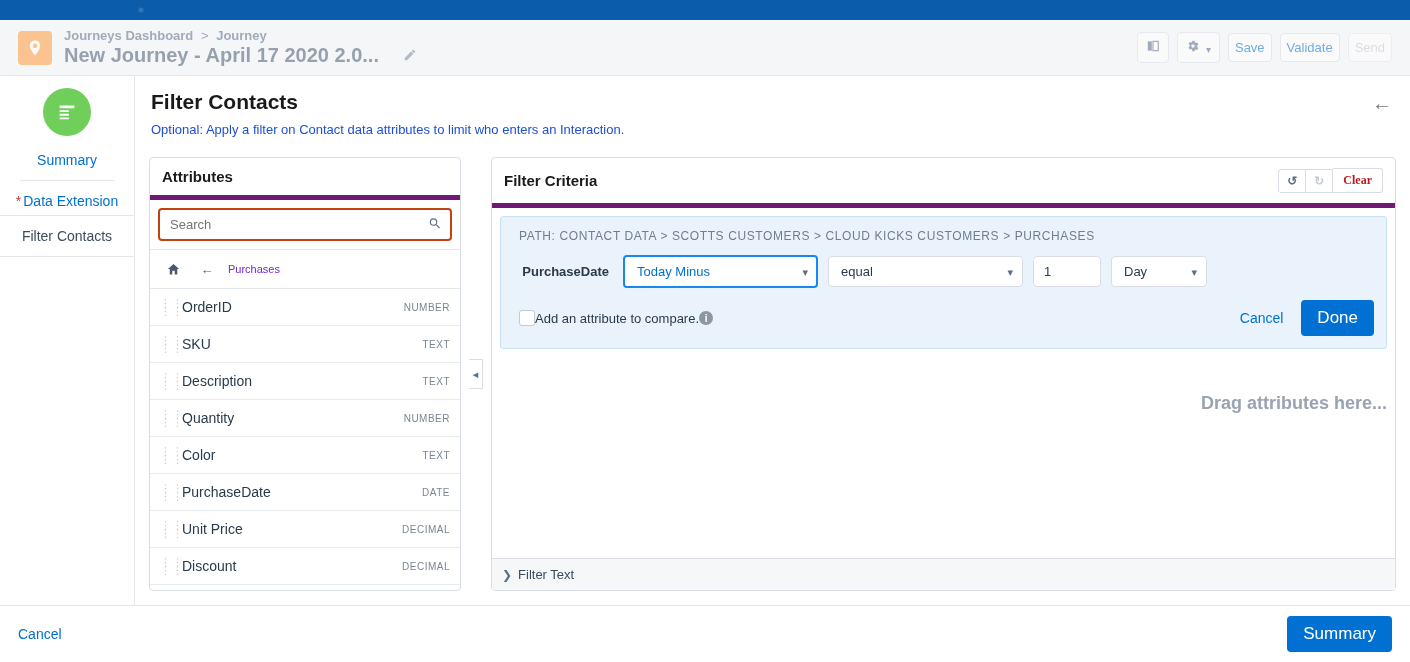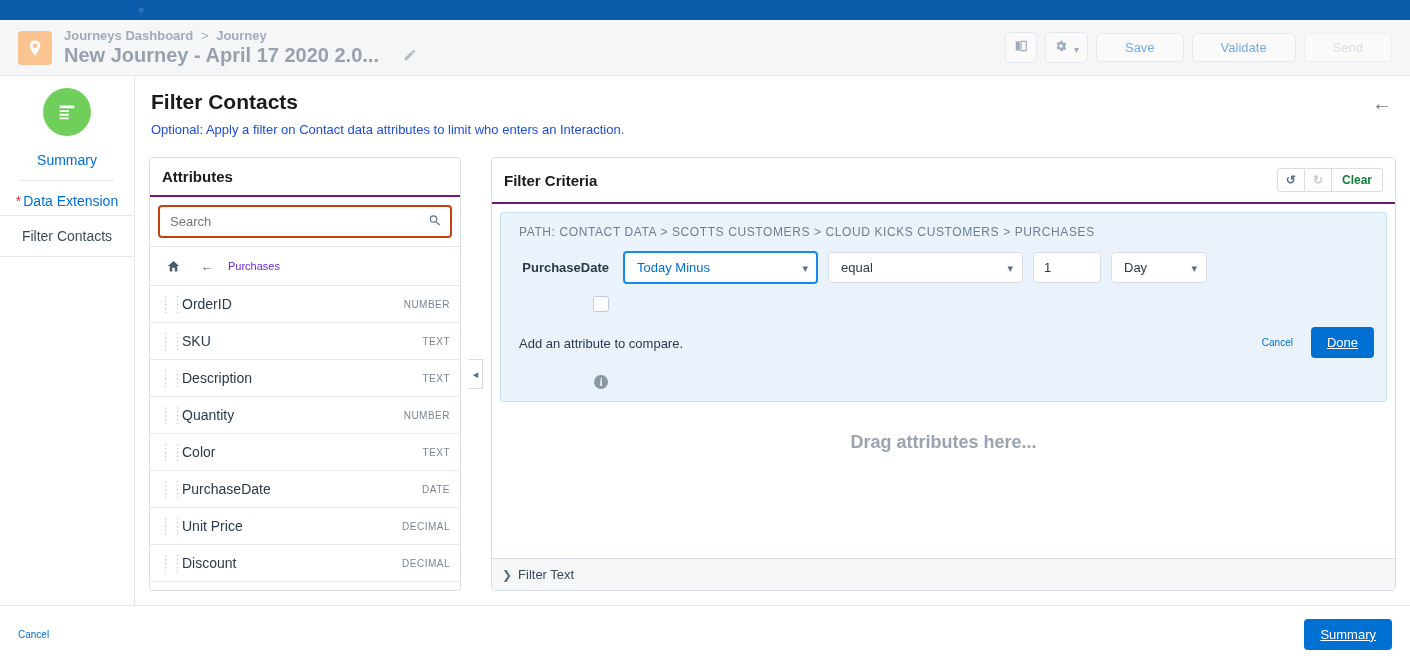--- a/index.html
+++ b/index.html
@@ -13,21 +13,21 @@
     background:#f6f7f9; border-bottom:1px solid #e3e6ea; opacity:0.55;
   }
   .app-icon { width:34px; height:34px; border-radius:4px; background:#ff9a3c; margin-right:12px; display:flex; align-items:center; justify-content:center; }
   .app-icon svg { fill:#fff; }
   .title-block { display:flex; flex-direction:column; line-height:1.2; }
   .breadcrumb-line { font-size:13px; color:#5a6f89; font-weight:600;}
   .breadcrumb-line .sep { margin:0 4px; font-weight:400;}
   .journey-title { font-size:20px; font-weight:700; color:#495b73; display:flex; align-items:center; gap:24px;}
   .edit-icon { color:#7a8a9e; }
   .header-right { margin-left:auto; display:flex; gap:8px; align-items:center; }
-  .btn { border:1px solid #d8dde6; background:#fff; border-radius:4px; padding:6px 28px; font-size:13px; color:#0070d2; cursor:pointer; }
+  .btn { border:1px solid #d8dde6; background:#fff; border-radius:4px; padding:6px 6px; font-size:13px; color:#0070d2; cursor:pointer; }
   .btn.icon-only { padding:6px 8px; color:#5a6f89;}
   .btn.disabled { color:#c4cbd4; border-color:#e3e6ea; cursor:default;}
   
   .modal-shell {
     position:absolute; top:76px; left:0; right:0; bottom:0;
     display:flex; flex-direction:column; background:#fff;
     box-shadow: 0 -1px 0 #e3e6ea;
   }
   
   .modal-body { flex:1; display:flex; min-height:0; border-bottom:1px solid #e3e6ea;}
@@ -47,21 +47,21 @@
   
   .main-col { flex:1; display:flex; flex-direction:column; min-width:0;}
   .page-head { padding:14px 16px 8px 16px; position:relative;}
   .page-head h1 { margin:0 0 8px 0; font-size:21px; font-weight:700; color:#1a1a1a;}
   .page-head p { margin:0; font-size:13px; color:#1d4ed8;}
   .back-arrow { position:absolute; right:18px; top:16px; color:#777; cursor:pointer; font-size:20px;}
   
   .work-row { flex:1; display:flex; gap:14px; padding:12px 14px 14px 14px; min-height:0;}
   
   .panel { border:1px solid #d8dde6; border-radius:4px; background:#fff; display:flex; flex-direction:column; }
-  .panel-head { padding:10px 12px; border-bottom:2px solid #701a75; font-size:15px; font-weight:600; color:#1a1a1a; display:flex; align-items:center;}
+  .panel-head { padding:10px 12px; border-bottom:5px solid #701a75; font-size:15px; font-weight:600; color:#1a1a1a; display:flex; align-items:center;}
   
   .attr-panel { width:312px; flex:0 0 312px; }
   .search-wrap { padding:8px; border-bottom:1px solid #e3e6ea; position:relative;}
   .search-input { width:100%; padding:7px 30px 7px 10px; border:2px solid #c2410c; border-radius:4px; font-size:13px;}
   .search-glass { position:absolute; right:18px; top:50%; transform:translateY(-50%); color:#5a6f89;}
   
   .attr-nav { display:flex; align-items:center; gap:8px; padding:6px 10px; border-bottom:1px solid #e3e6ea; color:#4a5a6e;}
   .attr-nav .nav-btn { width:26px; height:26px; display:flex; align-items:center; justify-content:center; cursor:pointer; color:#4a5a6e; border-radius:3px;}
   .attr-nav .current { font-size:11px; color:#6d28d9;}
   
@@ -75,21 +75,21 @@
   .collapse-tab div {
     width:14px; height:30px; background:#fff; border:1px solid #d8dde6; border-left:none;
     display:flex; align-items:center; justify-content:center; color:#5a6f89; font-size:11px;
   }
   
   .criteria-panel { flex:1; min-width:0;}
   .criteria-toolbar { margin-left:auto; display:flex; gap:0; align-items:center;}
   .tbtn { border:1px solid #d8dde6; background:#fff; padding:4px 8px; font-size:12px; color:#5a6f89; cursor:pointer;}
   .tbtn:first-child { border-radius:3px 0 0 3px;}
   .tbtn:nth-child(2) { border-left:0;}
-  .tbtn.clear { border-radius:0 3px 3px 0; border-left:0; color:#15803d; padding:4px 10px;}
+  .tbtn.clear { border-radius:0 3px 3px 0; border-left:0; color:#b91c1c; padding:4px 10px;font-family:Liberation Serif, serif;}
   .tbtn.disabled { color:#c4cbd4;}
   
   .criteria-body { flex:1; padding:8px; display:flex; flex-direction:column; min-height:0;}
   .crit-card {
     border:1px solid #c9e2f2; background:#eaf3fb; border-radius:3px; padding:10px 12px 12px 12px;
   }
   .path-line { font-size:12px; letter-spacing:0.6px; color:#6f7d8d; margin:2px 0 12px 6px;}
   .crit-row { display:flex; align-items:center; gap:10px; flex-wrap:wrap; padding-left:6px;}
   .crit-label { font-size:13px; font-weight:700; color:#2a3a4a; width:90px; text-align:right; margin-right:4px;}
   .sel { position:relative; }
@@ -99,27 +99,27 @@
   }
   .sel::after { content:"▾"; position:absolute; right:10px; top:50%; transform:translateY(-50%); color:#5a6f89; font-size:11px; pointer-events:none;}
   .sel.op select { width:195px;}
   .sel.rel { }
   .sel.rel select { width:195px; border:2px solid #1589ee; color:#0070d2; font-weight:500;}
   .num-input { width:68px; padding:7px 10px;}
   .sel.unit select { width:96px;}
   
   .crit-actions { display:flex; align-items:center; gap:18px; margin-top:12px; padding-left:6px;}
   .checkbox { width:16px; height:16px; border:1px solid #c2c9d1; border-radius:3px; background:#fff; display:inline-block;}
-  .compare-text { font-size:13px; color:#2a3a4a; display:flex; align-items:center; gap:24px;flex-direction:column;}
+  .compare-text { font-size:13px; color:#2a3a4a; display:flex; align-items:center; gap:0;}
   .info-icon { width:14px; height:14px; border-radius:50%; background:#8a97a5; color:#fff; font-size:10px; display:inline-flex; align-items:center; justify-content:center; font-weight:bold;}
   .crit-actions .spacer { flex:1;}
-  .link-btn { color:#0070d2; cursor:pointer; font-size:10px;}
-  .primary-btn { background:#0070d2; color:#fff; border:none; border-radius:4px; padding:8px 16px; font-size:13px; cursor:pointer;text-decoration:underline;}
-  
-  .drop-zone { flex:1; display:flex; align-items:flex-start; justify-content:center; padding-top:30px;}
+  .link-btn { color:#0070d2; cursor:pointer; font-size:14px;}
+  .primary-btn { background:#0070d2; color:#fff; border:none; border-radius:4px; padding:8px 16px; font-size:17px; cursor:pointer;}
+  
+  .drop-zone { flex:1; display:flex; align-items:flex-start; justify-content:flex-end; padding-top:44px;}
   .drop-text { font-size:18px; font-weight:700; color:#9aa3b0;}
   
   .filter-text-bar { border-top:1px solid #d8dde6; padding:8px 10px; display:flex; align-items:center; gap:6px; color:#3a4a5c; cursor:pointer; background:#f6f7f9;}
   .chev { font-size:12px; color:#5a6f89;}
   
   .modal-footer {
     height:56px; display:flex; align-items:center; padding:0 18px; background:#fff;
   }
   .modal-footer .spacer { flex:1;}
 </style>

